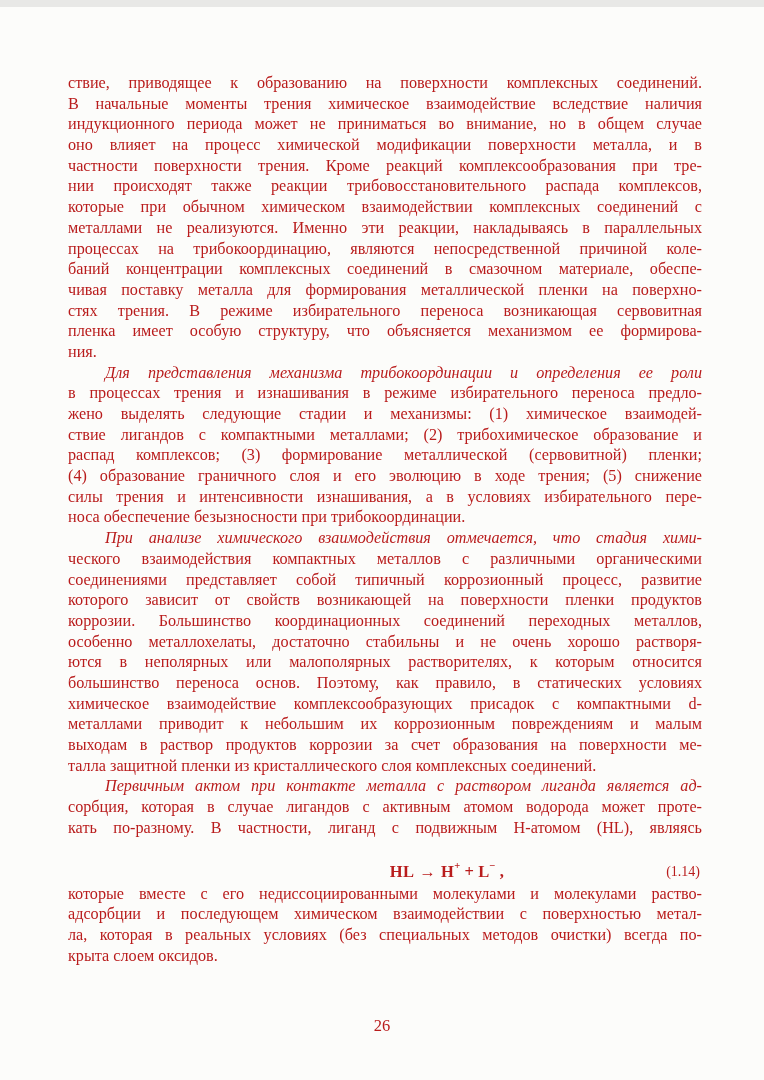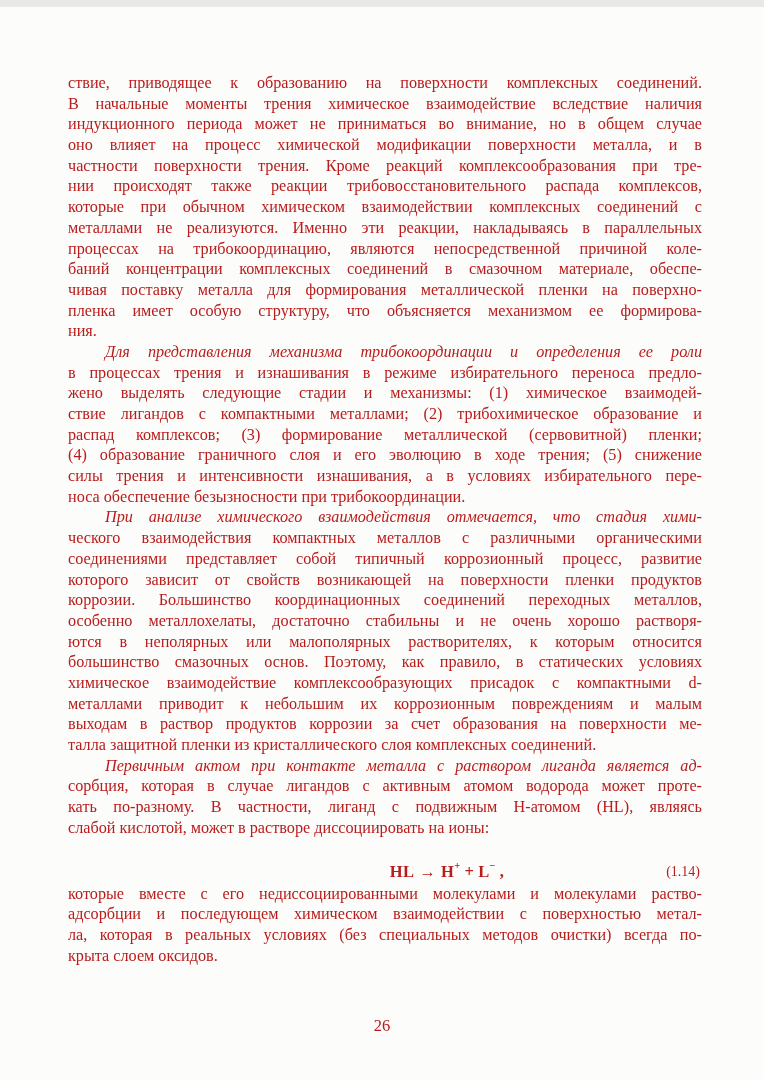--- a/index.html
+++ b/index.html
@@ -101,46 +101,46 @@
       <div class="line">В начальные моменты трения химическое взаимодействие вследствие наличия</div>
       <div class="line">индукционного периода может не приниматься во внимание, но в общем случае</div>
       <div class="line">оно влияет на процесс химической модификации поверхности металла, и в</div>
       <div class="line">частности поверхности трения. Кроме реакций комплексообразования при тре-</div>
       <div class="line">нии происходят также реакции трибовосстановительного распада комплексов,</div>
       <div class="line">которые при обычном химическом взаимодействии комплексных соединений с</div>
       <div class="line">металлами не реализуются. Именно эти реакции, накладываясь в параллельных</div>
       <div class="line">процессах на трибокоординацию, являются непосредственной причиной коле-</div>
       <div class="line">баний концентрации комплексных соединений в смазочном материале, обеспе-</div>
       <div class="line">чивая поставку металла для формирования металлической пленки на поверхно-</div>
+      <div class="line">стях трения. В режиме избирательного переноса возникающая сервовитная</div>
       <div class="line">пленка имеет особую структуру, что объясняется механизмом ее формирова-</div>
       <div class="line last">ния.</div>
       <div class="line indent">Для представления механизма трибокоординации и определения ее роли</div>
       <div class="line">в процессах трения и изнашивания в режиме избирательного переноса предло-</div>
       <div class="line">жено выделять следующие стадии и механизмы: (1) химическое взаимодей-</div>
       <div class="line">ствие лигандов с компактными металлами; (2) трибохимическое образование и</div>
       <div class="line">распад комплексов; (3) формирование металлической (сервовитной) пленки;</div>
       <div class="line">(4) образование граничного слоя и его эволюцию в ходе трения; (5) снижение</div>
       <div class="line">силы трения и интенсивности изнашивания, а в условиях избирательного пере-</div>
       <div class="line last">носа обеспечение безызносности при трибокоординации.</div>
       <div class="line indent">При анализе химического взаимодействия отмечается, что стадия хими-</div>
       <div class="line">ческого взаимодействия компактных металлов с различными органическими</div>
       <div class="line">соединениями представляет собой типичный коррозионный процесс, развитие</div>
       <div class="line">которого зависит от свойств возникающей на поверхности пленки продуктов</div>
       <div class="line">коррозии. Большинство координационных соединений переходных металлов,</div>
       <div class="line">особенно металлохелаты, достаточно стабильны и не очень хорошо растворя-</div>
       <div class="line">ются в неполярных или малополярных растворителях, к которым относится</div>
-      <div class="line">большинство смазочных основ. Поэтому, как правило, в статических условиях</div>
+      <div class="line">большинство переноса основ. Поэтому, как правило, в статических условиях</div>
       <div class="line">химическое взаимодействие комплексообразующих присадок с компактными d-</div>
       <div class="line">металлами приводит к небольшим их коррозионным повреждениям и малым</div>
       <div class="line">выходам в раствор продуктов коррозии за счет образования на поверхности ме-</div>
       <div class="line last">талла защитной пленки из кристаллического слоя комплексных соединений.</div>
       <div class="line indent">Первичным актом при контакте металла с раствором лиганда является ад-</div>
       <div class="line">сорбция, которая в случае лигандов с активным атомом водорода может проте-</div>
       <div class="line">кать по-разному. В частности, лиганд с подвижным Н-атомом (HL), являясь</div>
-      <div class="line last">слабой кислотой, может в растворе диссоциировать на ионы:</div>
     </div>
 
   <div class="equation-row">
     <span class="eq-body"><span>HL</span><span class="eq-arrow">→</span><span>H</span><sup>+</sup><span class="eq-plus">+</span><span>L</span><sup>−</sup><span class="eq-comma">,</span></span>
     <span class="eq-number">(1.14)</span>
   </div>
 
   <div class="text-block text-bottom">
       <div class="line">которые вместе с его недиссоциированными молекулами и молекулами раство-</div>
       <div class="line">адсорбции и последующем химическом взаимодействии с поверхностью метал-</div>

